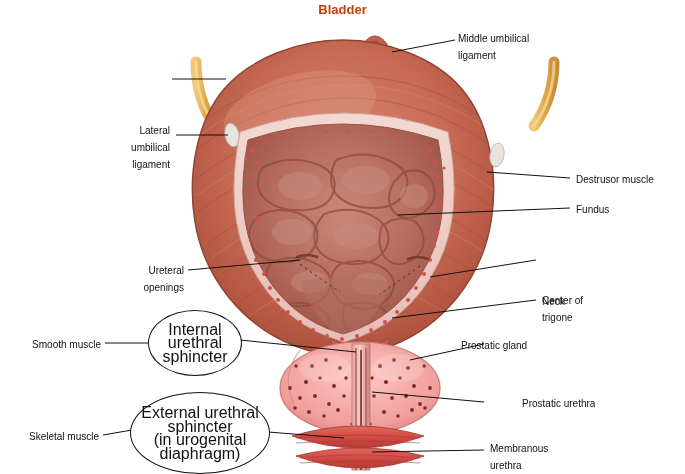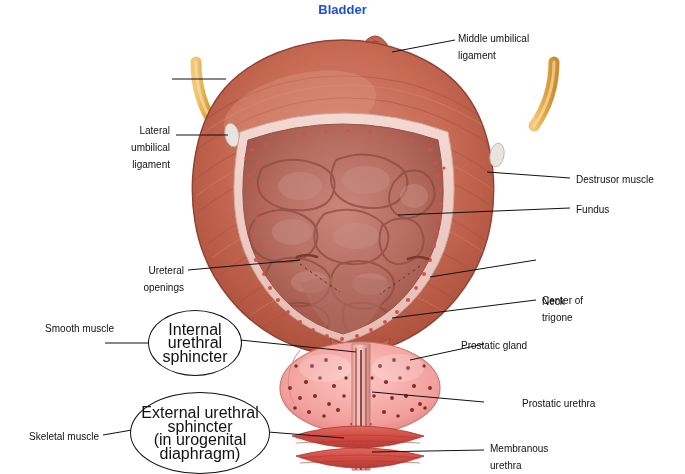--- a/index.html
+++ b/index.html
@@ -30,21 +30,21 @@
     color: #111111;
     line-height: 17px;
     white-space: pre-line;
   }
   .lbl.right { text-align: left; }
   .lbl.left  { text-align: right; }
   .title {
     position: absolute;
     font-size: 13px;
     font-weight: bold;
-    color: #1d4ed8;
+    color: #c2410c;
     left: 0;
     top: 2px;
     width: 685px;
     text-align: center;
     line-height: 16px;
   }
   .ellipse-label {
     position: absolute;
     border: 1.3px solid #111111;
     border-radius: 50%;
@@ -349,21 +349,21 @@
   <div class="lbl left" style="left:50px; top:122px; width:120px;">Lateral
 umbilical
 ligament</div>
   <div class="lbl right" style="left:576px; top:171px;">Destrusor muscle</div>
   <div class="lbl right" style="left:576px; top:201px;">Fundus</div>
   <div class="lbl right" style="left:542px; top:252px;margin-top:40px;">Center of
 trigone</div>
   <div class="lbl right" style="left:542px; top:293px;">Neck</div>
   <div class="lbl left" style="left:60px; top:262px; width:124px;">Ureteral
 openings</div>
-  <div class="lbl left" style="left:0px; top:320px; width:101px;padding-left:13px;">Smooth muscle</div>
+  <div class="lbl left" style="left:0px; top:336px; width:101px;">Smooth muscle</div>
   <div class="lbl right" style="left:461px; top:337px;">Prostatic gland</div>
   <div class="lbl right" style="left:490px; top:395px;padding-left:32px;">Prostatic urethra</div>
   <div class="lbl left" style="left:0px; top:428px; width:99px;">Skeletal muscle</div>
   <div class="lbl right" style="left:490px; top:440px;">Membranous
 urethra</div>
 
   <div class="ellipse-label" style="left:148px; top:310px; width:94px; height:66px;">Internal
 urethral
 sphincter</div>
   <div class="ellipse-label" style="left:130px; top:392px; width:140px; height:82px;">External urethral

